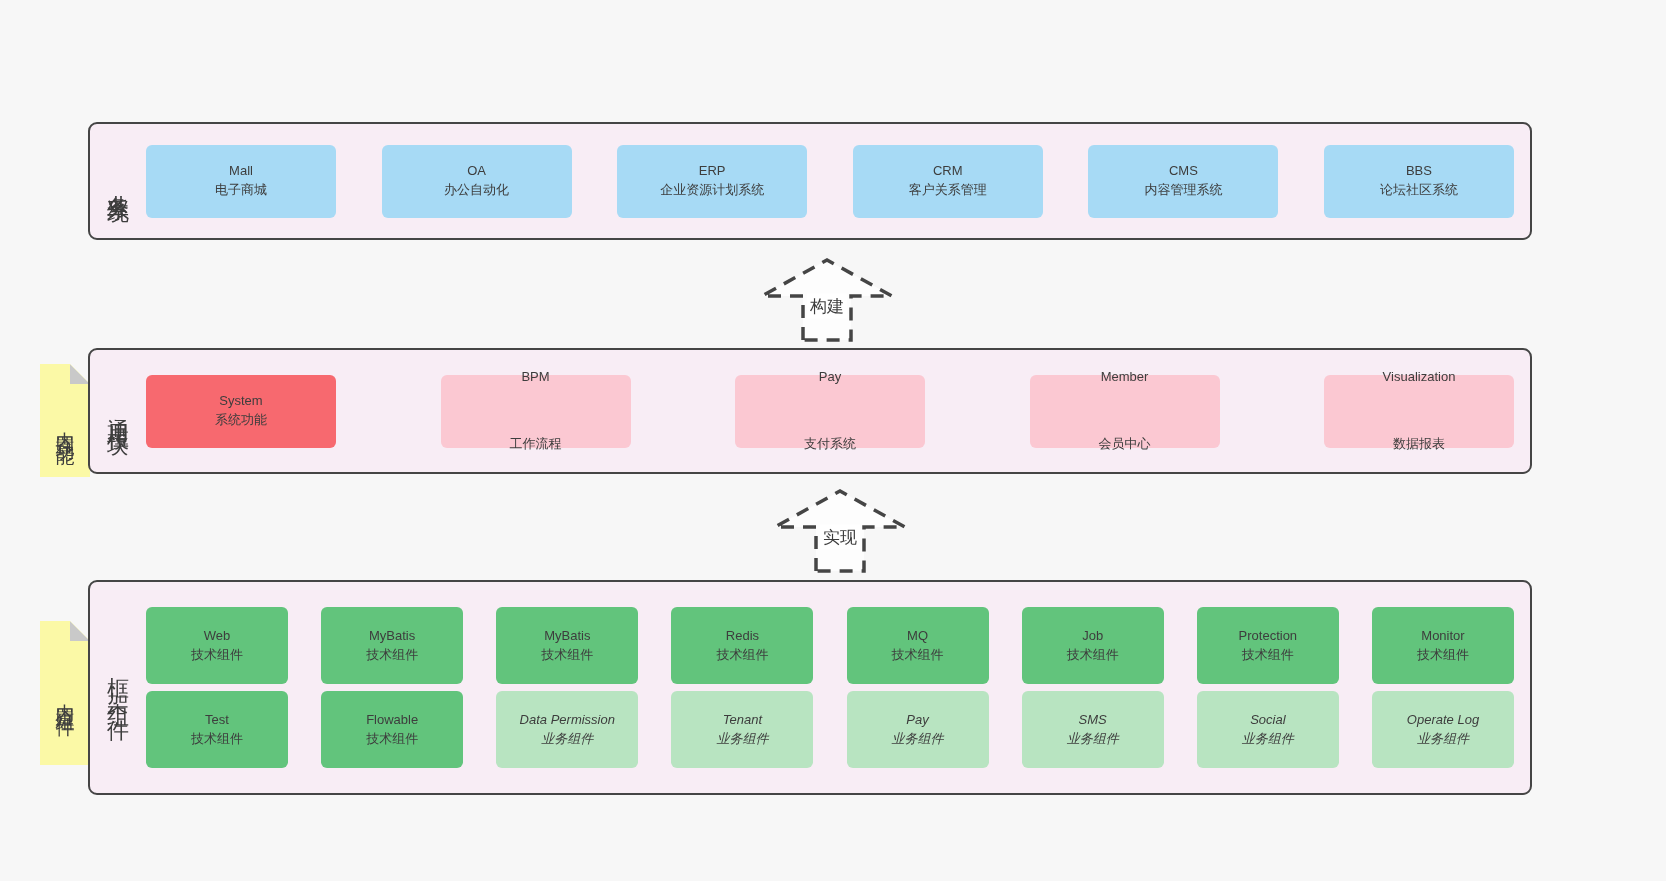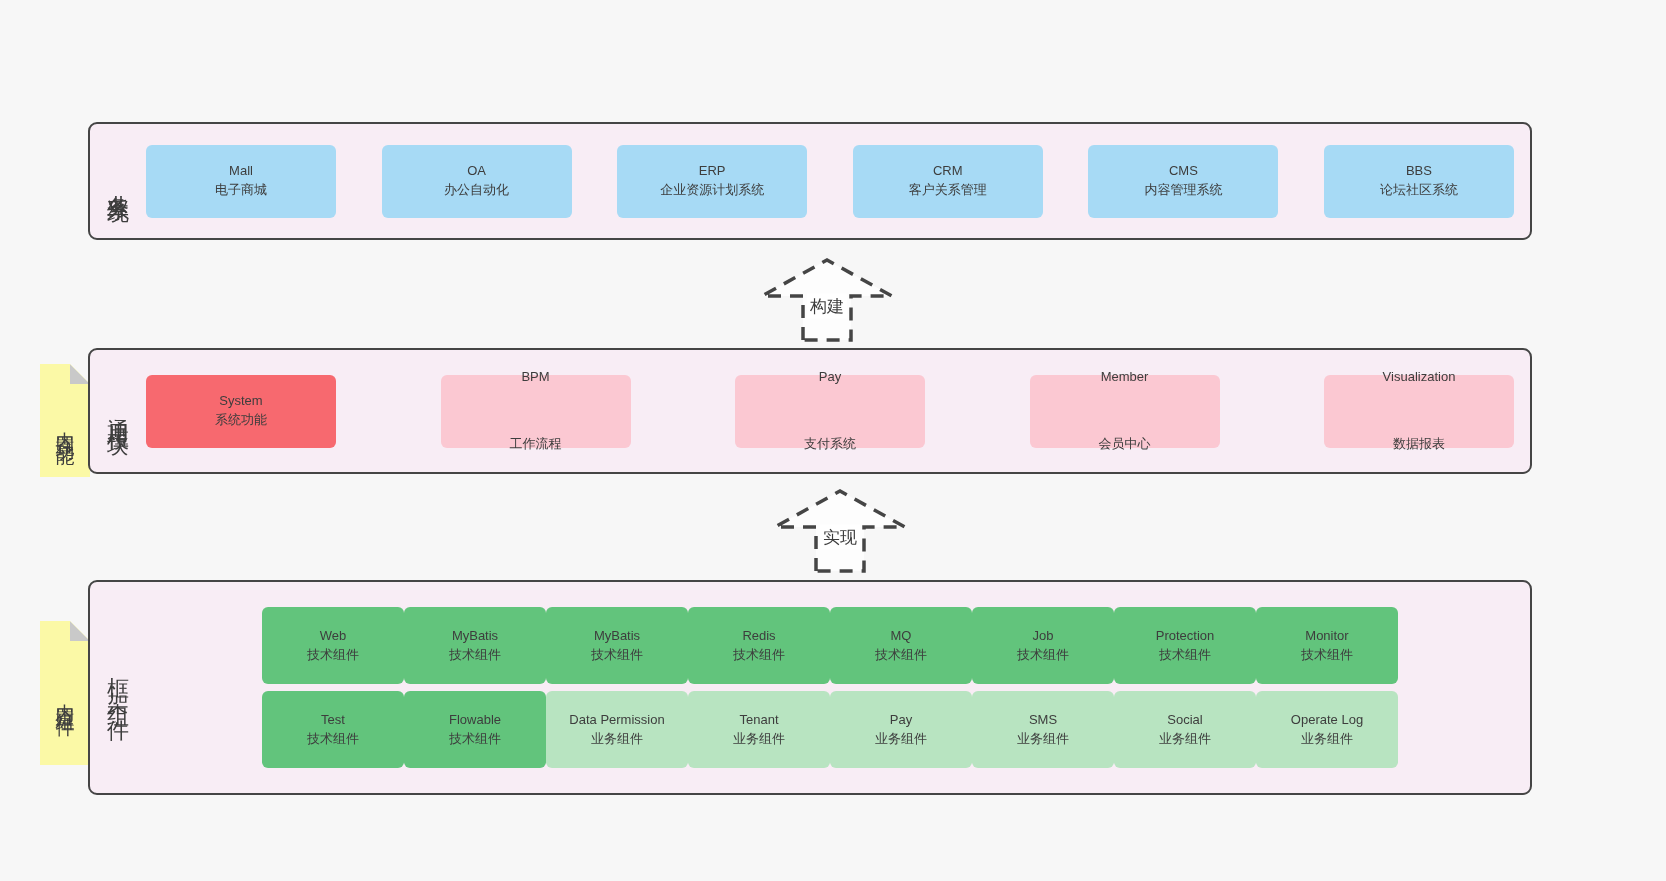--- a/index.html
+++ b/index.html
@@ -54,21 +54,20 @@
     justify-content: space-between;
     padding-right: 16px;
   }
   .rows {
     flex: 1;
     display: flex;
     flex-direction: column;
     justify-content: center;
     gap: 7px;
     padding-right: 16px;
-    align-items: center;
   }
   .row { display: flex; justify-content: space-between; }
 
   
   .box {
     box-sizing: border-box;
     border-radius: 6px;
     display: flex;
     flex-direction: column;
     align-items: center;
@@ -79,21 +78,21 @@
     line-height: 1.45;
     padding: 4px;
   }
   .layer-top .box, .layer-mid .box { width: 190px; height: 73px; }
   .layer-bottom .box { width: 142px; height: 77px; }
 
   .box.blue       { background: var(--blue, #a7daf5); }
   .box.red        { background: var(--red, #f7696f); }
   .box.pink       { background: var(--pink, #fbc8d2); gap: 48px; }
   .box.green      { background: var(--green, #62c47c); }
-  .box.lightgreen { background: var(--light-green, #b8e4c1); }
+  .box.lightgreen { background: var(--light-green, #b8e4c1); font-style: italic; }
 
   
   .sticky {
     position: absolute;
     left: 40px;
     width: 50px;
     background: var(--sticky, #fbf9a6);
     clip-path: polygon(0 0, calc(100% - 20px) 0, 100% 20px, 100% 100%, 0 100%);
     z-index: 0;
     display: flex;

